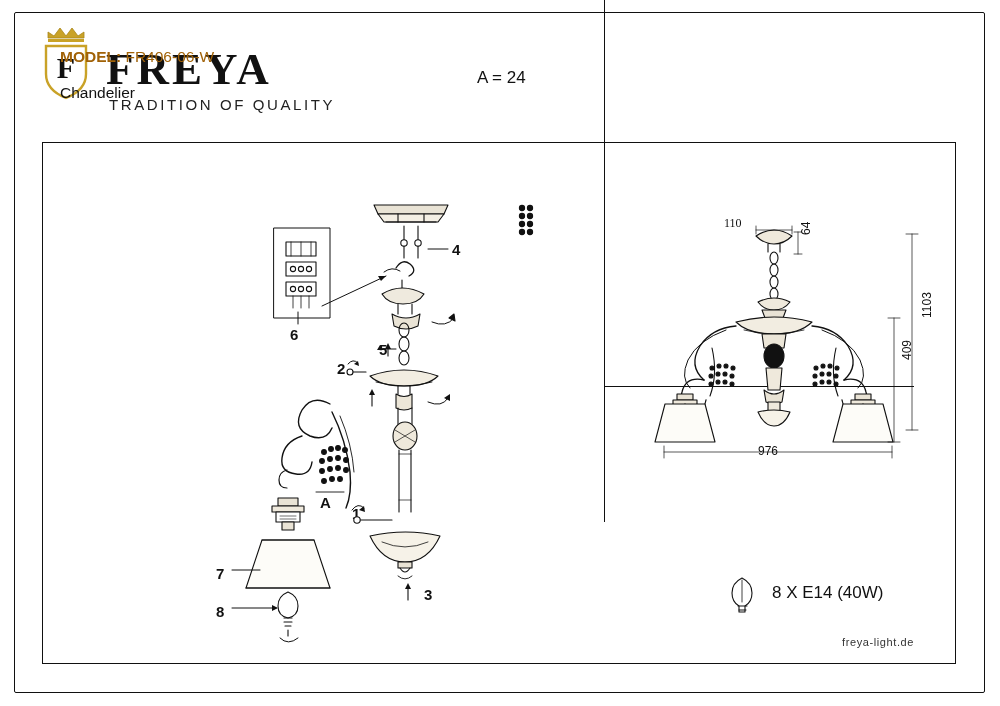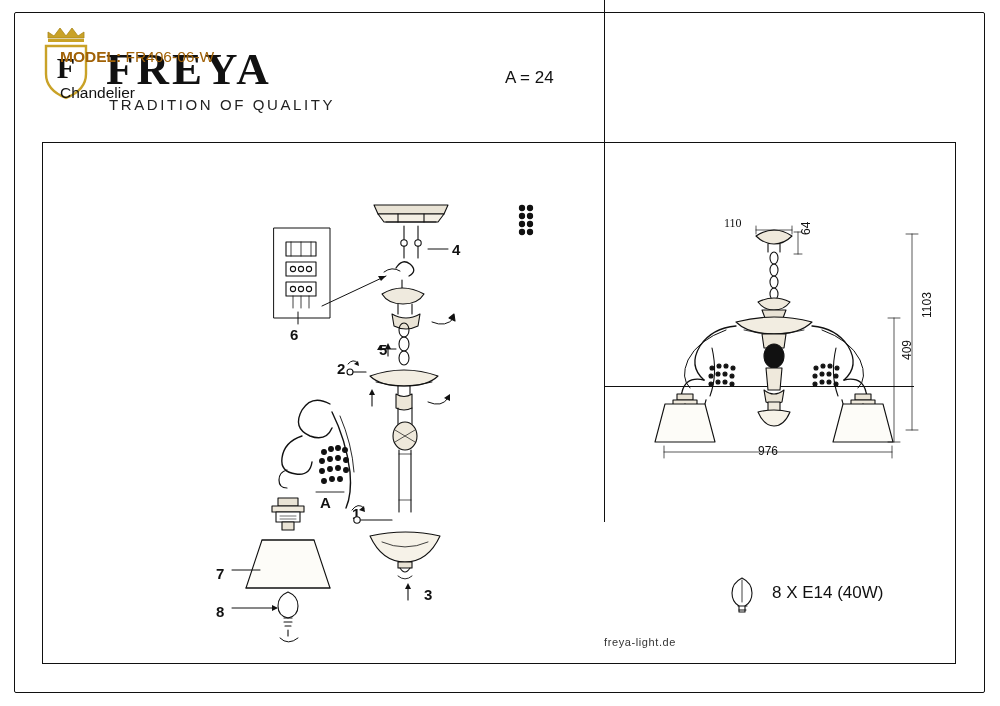--- a/index.html
+++ b/index.html
@@ -126,21 +126,21 @@
     position: absolute;
     left: 60px;
     top: 84px;
     font-family: "Liberation Sans", sans-serif;
     font-size: 15.5px;
     color: #111;
   }
 
   .a-count {
     position: absolute;
-    left: 505px;
+    left: 477px;
     top: 68px;
     font-family: "Liberation Sans", sans-serif;
     font-size: 17px;
     color: #111;
   }
 
   .num {
     position: absolute;
     font-family: "Liberation Sans", sans-serif;
     font-size: 15px;
@@ -165,21 +165,21 @@
     top: 583px;
     font-family: "Liberation Sans", sans-serif;
     font-size: 17px;
     color: #111;
   }
   .website {
     position: absolute;
     left: 604px;
     top: 636px;
     width: 310px;
-    text-align: left;
+    text-align: right;
     font-family: "Liberation Sans", sans-serif;
     font-size: 11px;
     letter-spacing: 0.6px;
     color: #333;
   }
   svg { display: block; }
   .ov { position: absolute; left: 0; top: 0; pointer-events: none; }
 </style>
 </head>
 <body>

